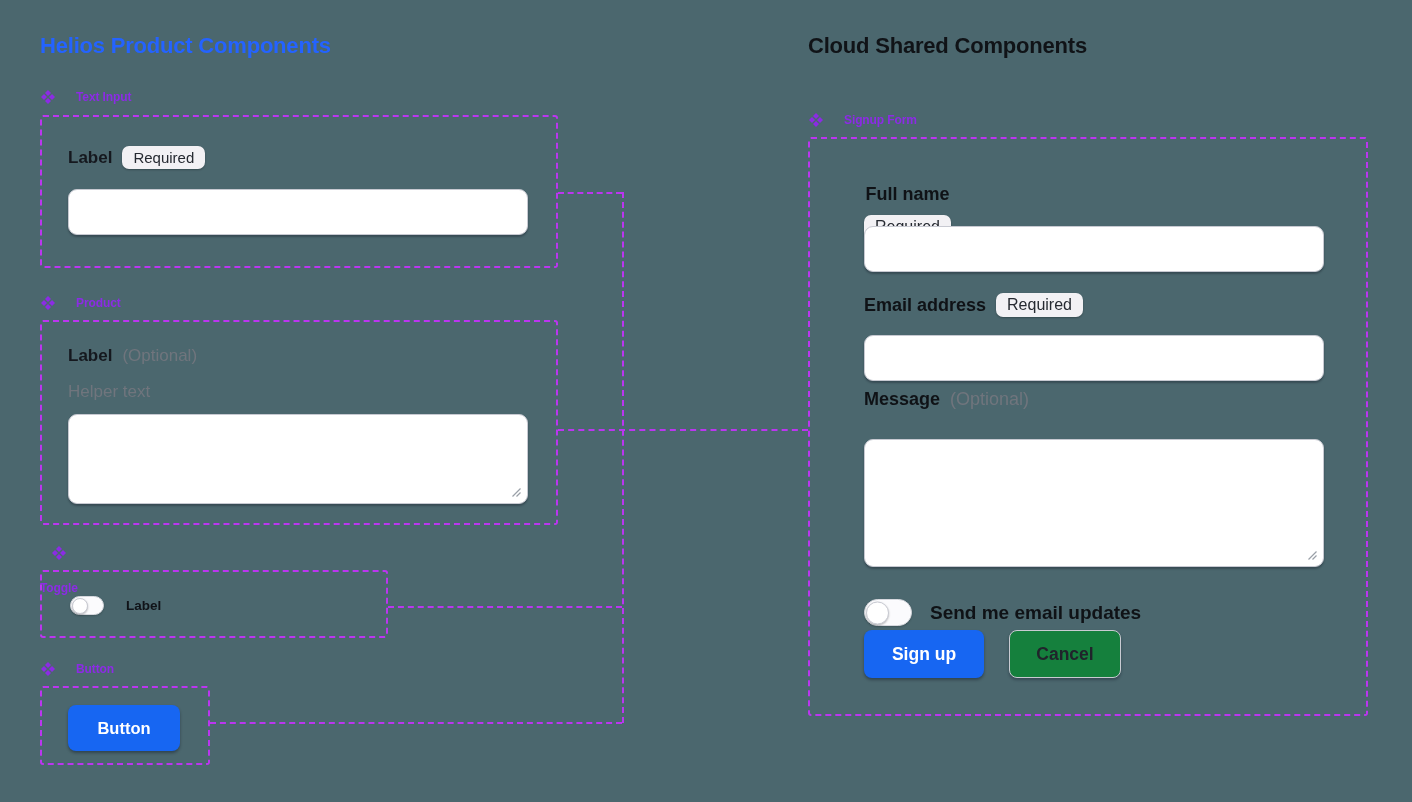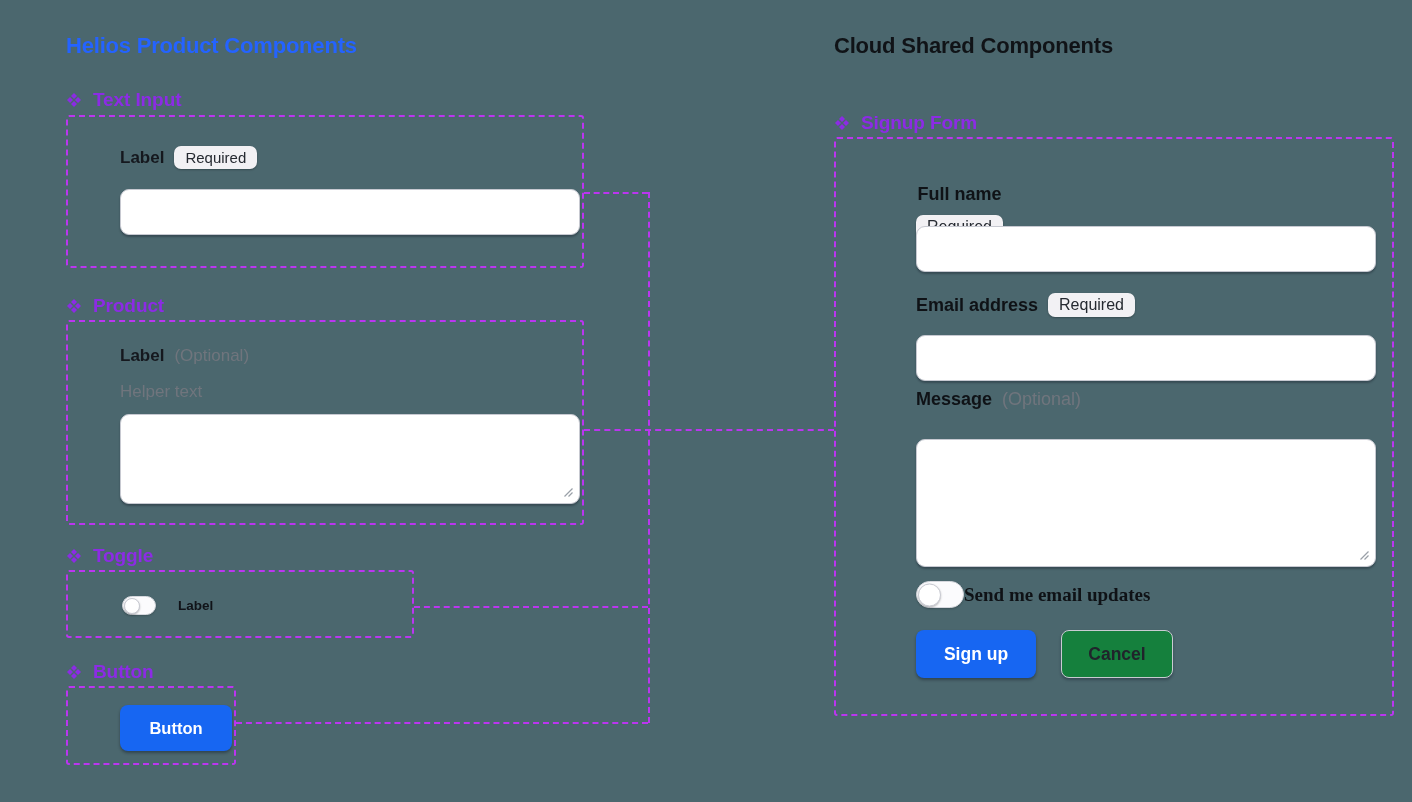--- a/index.html
+++ b/index.html
@@ -13,27 +13,27 @@
     --border:#C7C9D1;
   }
   *{box-sizing:border-box;}
   html,body{margin:0;padding:0;}
   body{
     width:1412px;height:802px;position:relative;overflow:hidden;
     background:var(--bg);
     font-family:"Liberation Sans", sans-serif;
     -webkit-font-smoothing:antialiased;
   }
-  .abs{position:absolute;margin-left:26px;}
+  .abs{position:absolute;}
   .page-title{font-size:22px;font-weight:700;letter-spacing:-0.2px;}
   .title-left{color:var(--blue);}
   .title-right{color:#101317;}
   .section-label{
-    display:flex;align-items:center;gap:11px;
-    color:var(--purple);font-size:19px;font-weight:700;letter-spacing:-0.1px;
+    display:flex;align-items:center;gap:20px;
+    color:var(--purple);font-size:12px;font-weight:700;letter-spacing:-0.1px;
   }
   .section-label svg{flex:0 0 auto;display:block;}
   .dashed-box{
     border:2px dashed var(--dash);
     border-radius:3px;
   }
   .field-label-row{display:flex;align-items:center;gap:10px;}
   .field-label{font-weight:700;color:#15181E;}
   .fs17{font-size:17px;}
   .fs18{font-size:18px;}
@@ -133,21 +133,21 @@
   </div>
   <div class="abs helper-text" style="left:26px;top:60px;">Helper text</div>
   <div class="abs textarea-box" style="left:26px;top:92px;width:460px;height:90px;">
     <span></span>
     <svg class="resize-handle" width="11" height="11" viewBox="0 0 11 11">
       <path d="M1.5 9.5 L9.5 1.5 M5.5 9.5 L9.5 5.5" stroke="#9AA0A8" stroke-width="1.2" fill="none"></path>
     </svg>
   </div>
 </div>
 
-<div class="abs section-label" style="left:40px;top:545px;">
+<div class="abs section-label" style="left:40px;top:545px;flex-direction:column;">
   <svg width="16" height="16" viewBox="0 0 24 24" fill="currentColor">
     <path d="M12 1.5 L16.5 6 L12 10.5 L7.5 6 Z"></path>
     <path d="M6 7.5 L10.5 12 L6 16.5 L1.5 12 Z"></path>
     <path d="M18 7.5 L22.5 12 L18 16.5 L13.5 12 Z"></path>
     <path d="M12 13.5 L16.5 18 L12 22.5 L7.5 18 Z"></path>
   </svg>
   <span>Toggle</span>
 </div>
 <div class="abs dashed-box" style="left:40px;top:570px;width:348px;height:68px;">
   <div class="toggle-row abs" style="left:28px;top:24px;gap:22px;">
@@ -205,21 +205,21 @@
     <span class="field-label fs18" style="color:#0F1216;">Message</span>
     <span class="optional fs18">(Optional)</span>
   </div>
   <div class="abs textarea-box" style="left:54px;top:300px;width:460px;height:128px;">
     <span></span>
     <svg class="resize-handle" width="11" height="11" viewBox="0 0 11 11">
       <path d="M1.5 9.5 L9.5 1.5 M5.5 9.5 L9.5 5.5" stroke="#9AA0A8" stroke-width="1.2" fill="none"></path>
     </svg>
   </div>
 
-  <div class="toggle-row abs" style="left:54px;top:442px;font-family:Liberation Serif, serif;">
+  <div class="toggle-row abs" style="left:54px;top:460px;gap:18px;">
     <div class="toggle toggle-lg">
       <div class="knob"></div>
     </div>
     <span style="font-size:19px;font-weight:700;color:#0F1216;">Send me email updates</span>
   </div>
 
   <button class="btn btn-primary abs" style="left:54px;top:491px;width:120px;height:48px;font-size:17.5px;">Sign up</button>
   <button class="btn btn-secondary abs" style="left:199px;top:491px;width:112px;height:48px;font-size:17.5px;">Cancel</button>
 
 </div>

